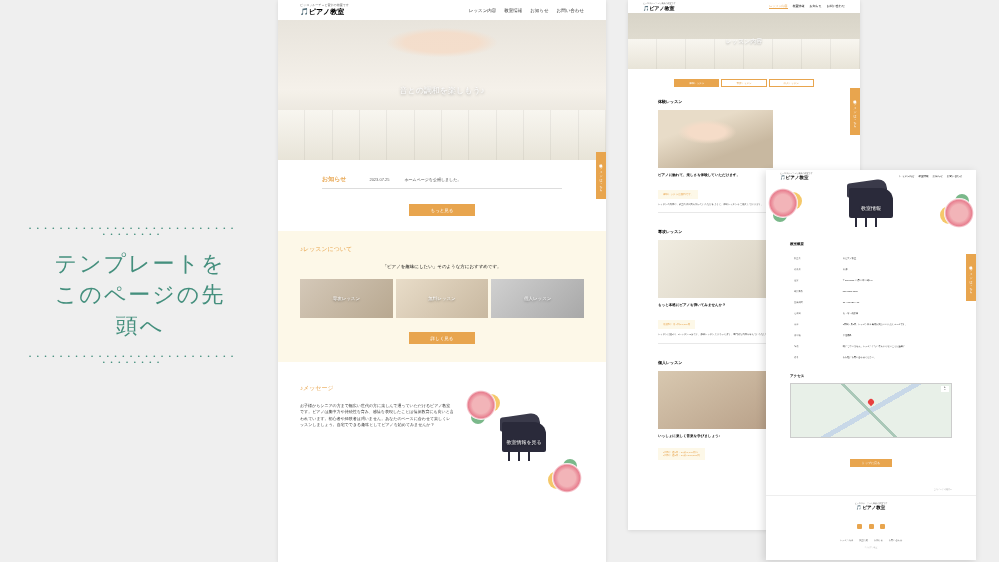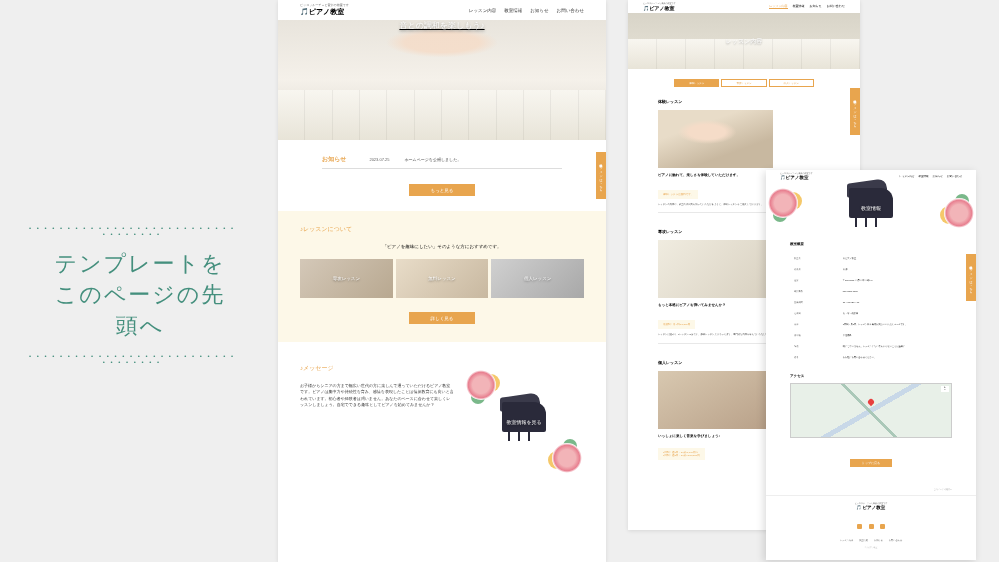--- a/index.html
+++ b/index.html
@@ -46,21 +46,21 @@
     
     
     .page1 { left: 278px; top: 0; width: 328px; height: 562px; }
     .p1-header { display: flex; justify-content: space-between; align-items: center; padding: 3px 22px; }
     .p1-logo { display: flex; flex-direction: column; }
     .p1-logo-sub { font-size: 3px; color: #666; }
     .p1-logo-main { font-size: 7px; font-weight: bold; }
     .note-icon { color: #e8a54e; }
     .p1-nav { display: flex; gap: 8px; font-size: 4.5px; }
     .p1-nav span { color: #333; }
-    .p1-hero { position: relative; height: 120px; background: linear-gradient(180deg,#e8e4dc 0%,#f5f1ea 50%,#d8d4c8 100%); display:flex; justify-content:center; overflow:hidden;text-decoration:underline; }
+    .p1-hero { position: relative; height: 140px; background: linear-gradient(180deg,#e8e4dc 0%,#f5f1ea 50%,#d8d4c8 100%); display:flex; align-items:center; justify-content:center; overflow:hidden; }
     .piano-keys { position:absolute; bottom:0; left:0; right:0; height:50px; display:flex; }
     .piano-keys .wk { flex:1; background:linear-gradient(180deg,#f8f6f0,#e8e4d8); border-right:1px solid rgba(0,0,0,0.05); }
     .piano-hands { position:absolute; top:5px; left:30%; width:40%; height:35px; background:radial-gradient(ellipse,#f5dcc8 40%,transparent 60%); border-radius:50%; opacity:0.85; }
     .p1-hero-text { position:relative; color:#fff; font-size:8px; text-shadow:0 1px 3px rgba(0,0,0,0.4); z-index:2; }
     
     .p1-news { padding:15px 30px; display:flex; flex-direction:column; align-items:center; }
     .p1-news-row { display:flex; gap:15px; align-items:baseline; border-bottom:1px solid #ddd; padding-bottom:4px; width:240px; }
     .p1-news-label { color:#e8a54e; font-size:6px; font-weight:bold; }
     .p1-news-date { font-size:4px; color:#666; margin-left:8px; }
     .p1-news-text { font-size:4px; color:#333; }

